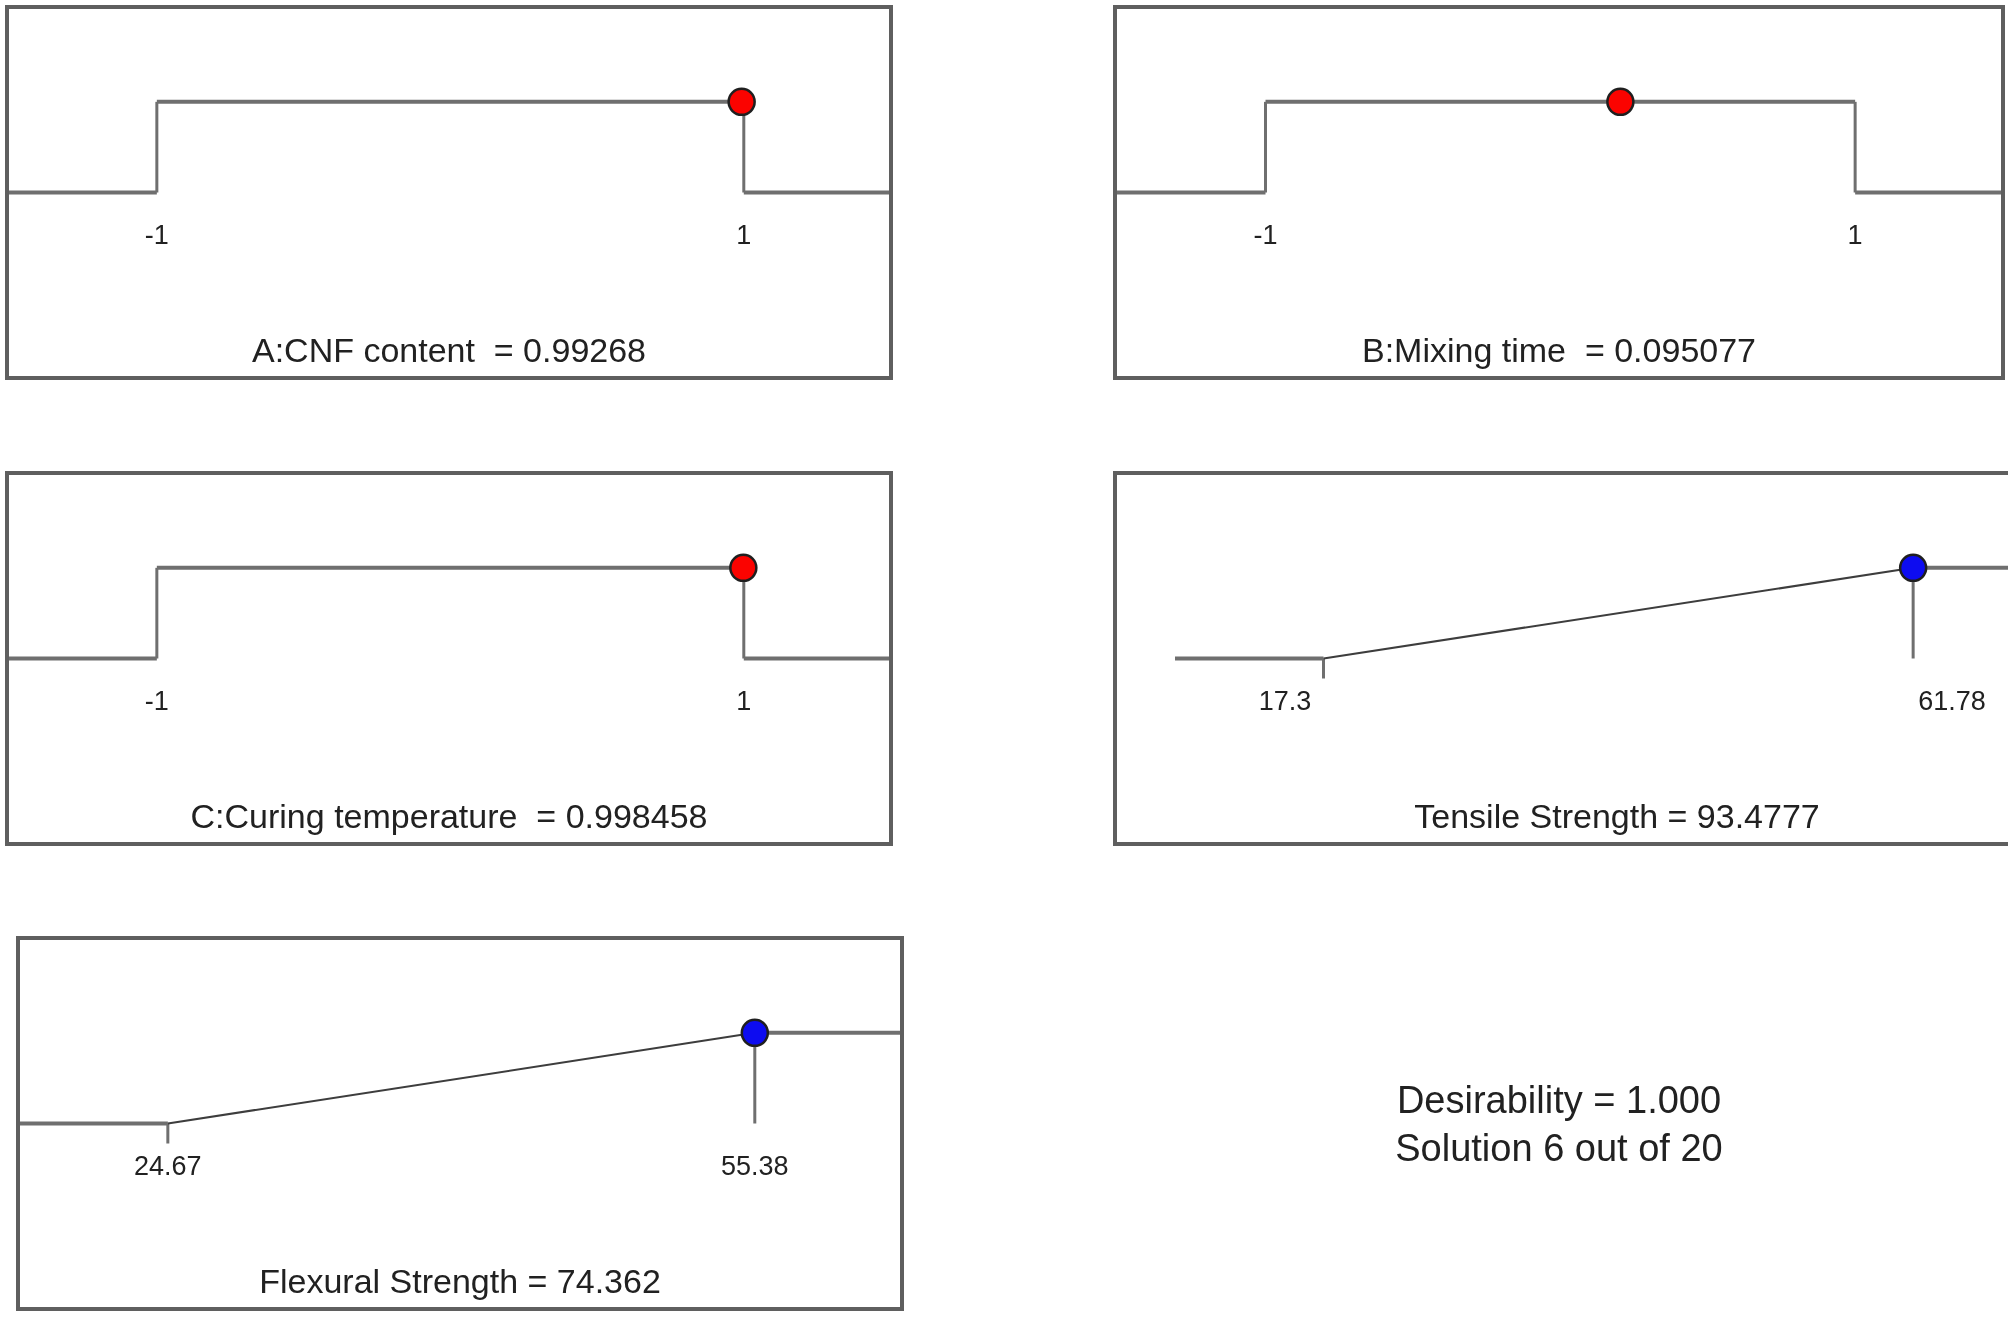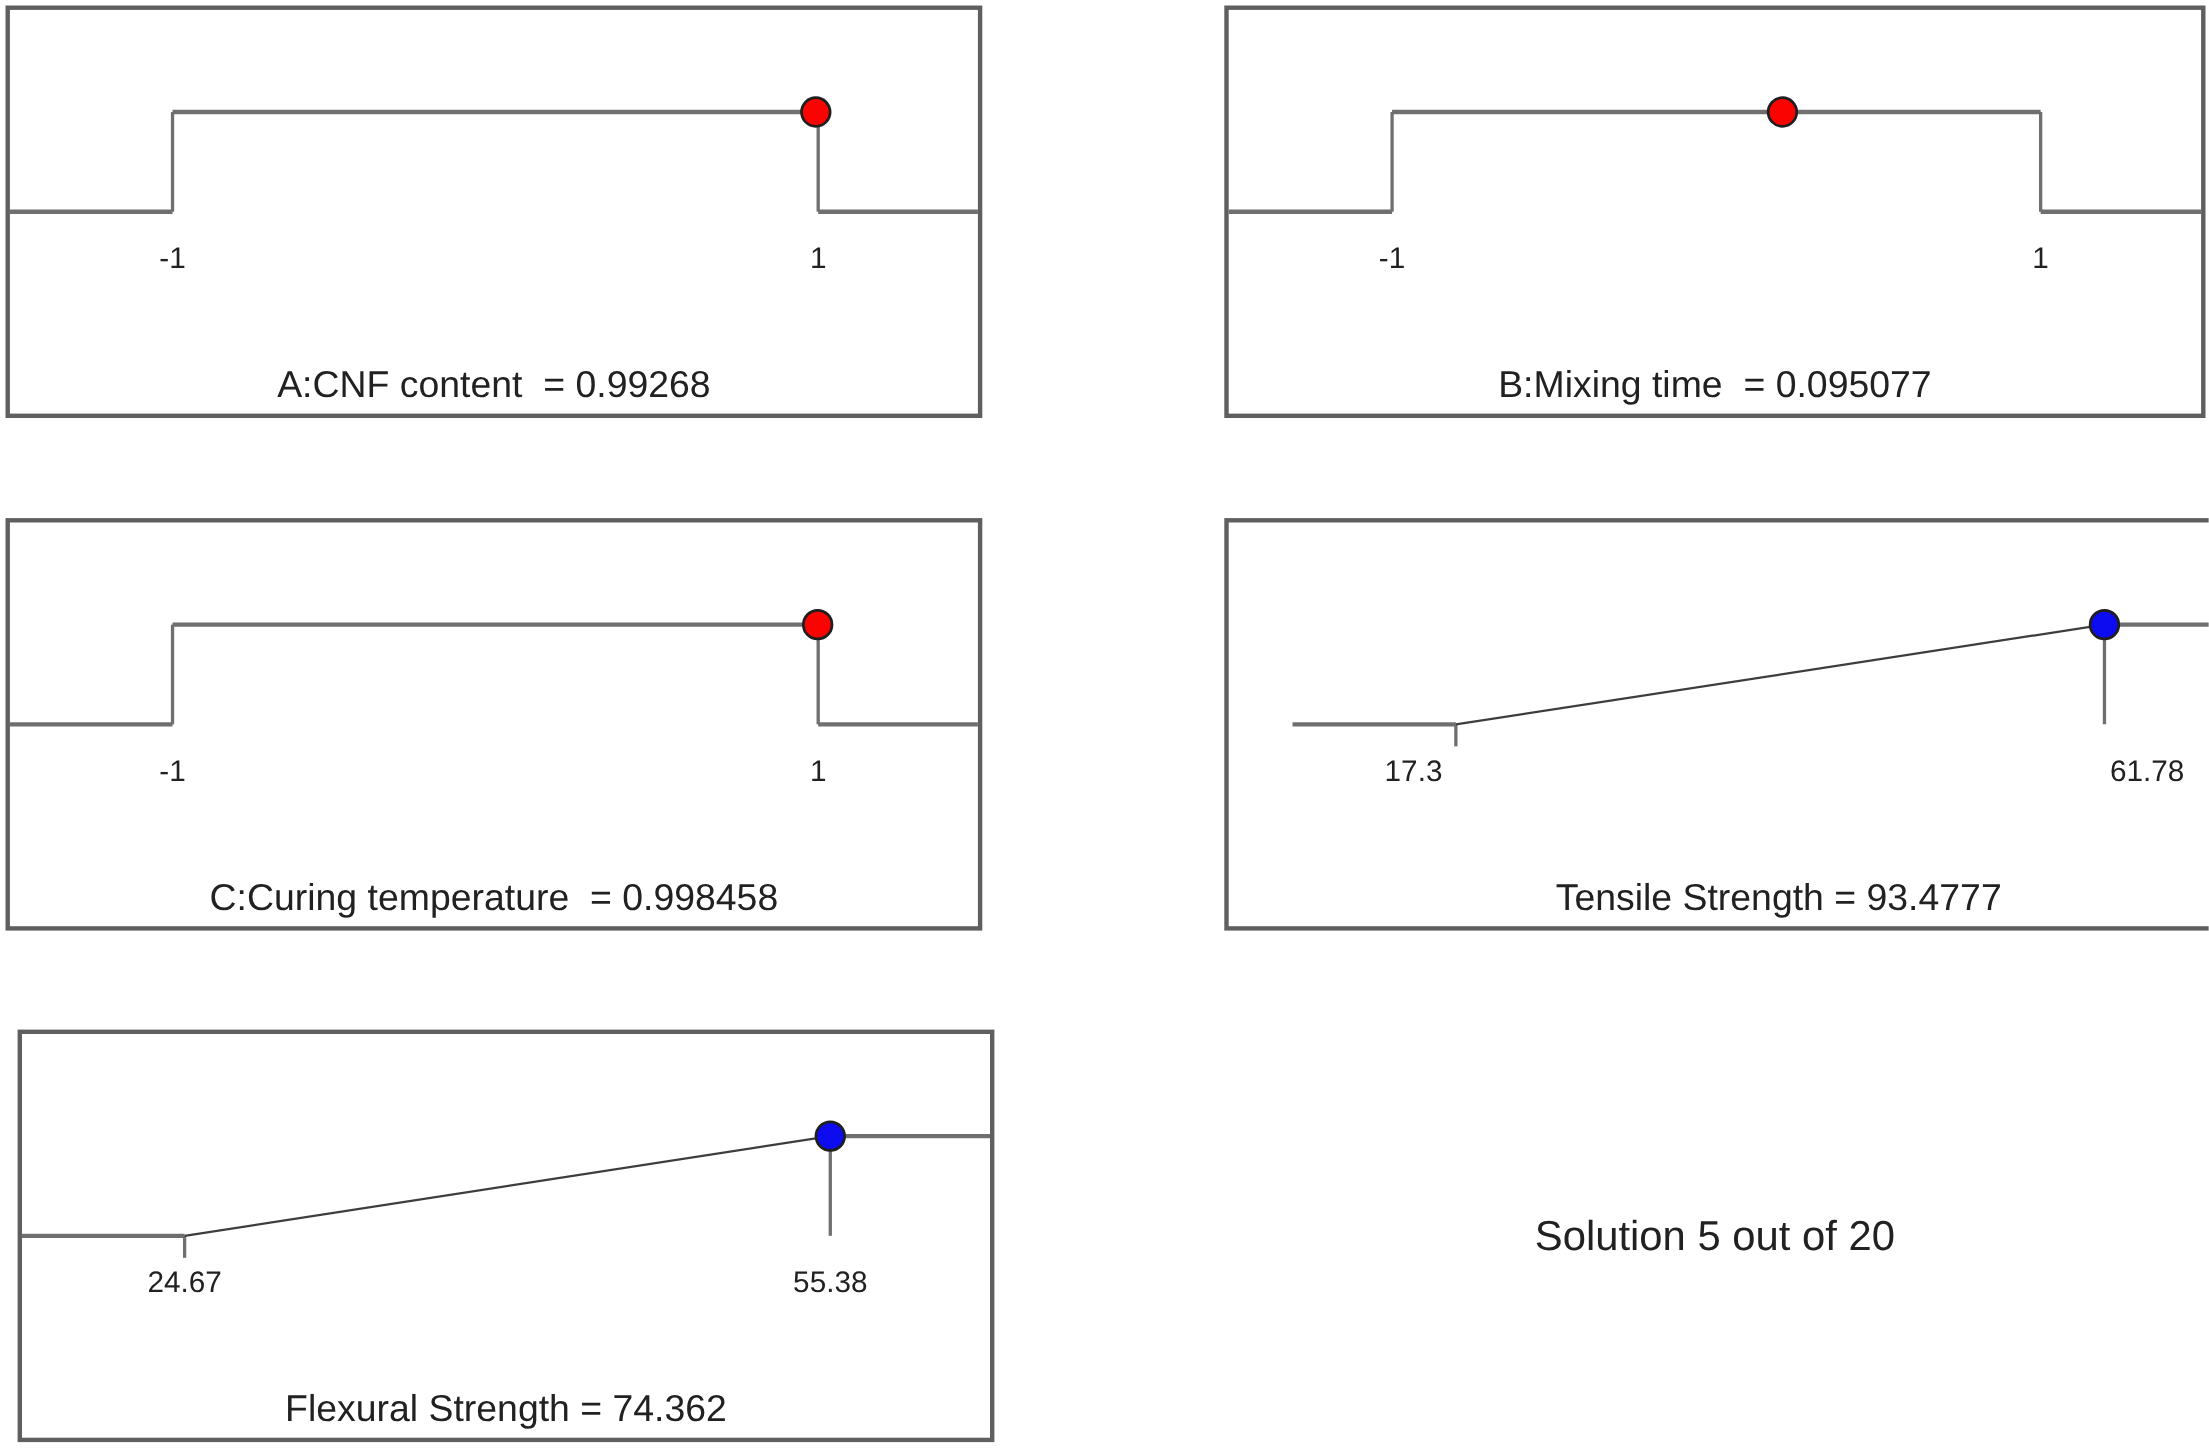--- a/index.html
+++ b/index.html
@@ -125,16 +125,17 @@
         <line x1="734.8" y1="92.851" x2="734.8" y2="183.5" stroke="#6f6f6f" stroke-width="3"></line>
         <line x1="734.8" y1="92.851" x2="880" y2="92.851" stroke="#6f6f6f" stroke-width="4"></line>
         <circle cx="734.8" cy="92.851" r="13" fill="#0d0cf0" stroke="#1f1f1f" stroke-width="2.5"></circle>
       </svg>
     <span class="tick tick-low">24.67</span>
     <span class="tick tick-high">55.38</span>
     <figcaption class="panel-label">Flexural Strength = 74.362</figcaption>
   </figure>
 
   <div class="summary" style="left:1113px;top:936px;width:892px;height:375px">
-    <div>Solution 5 out of 20</div>
+    <div>Desirability = 1.000</div>
+    <div>Solution 6 out of 20</div>
   </div>
 
 </div>
 
 </body></html>

